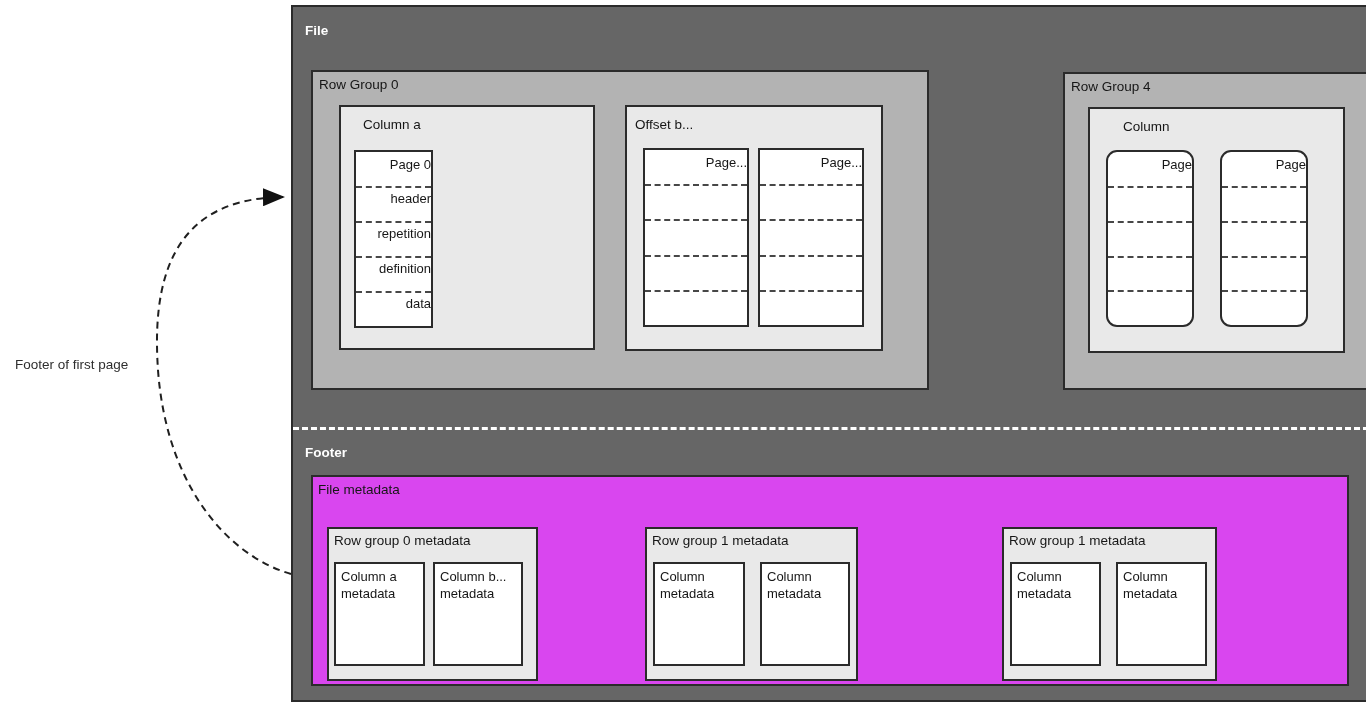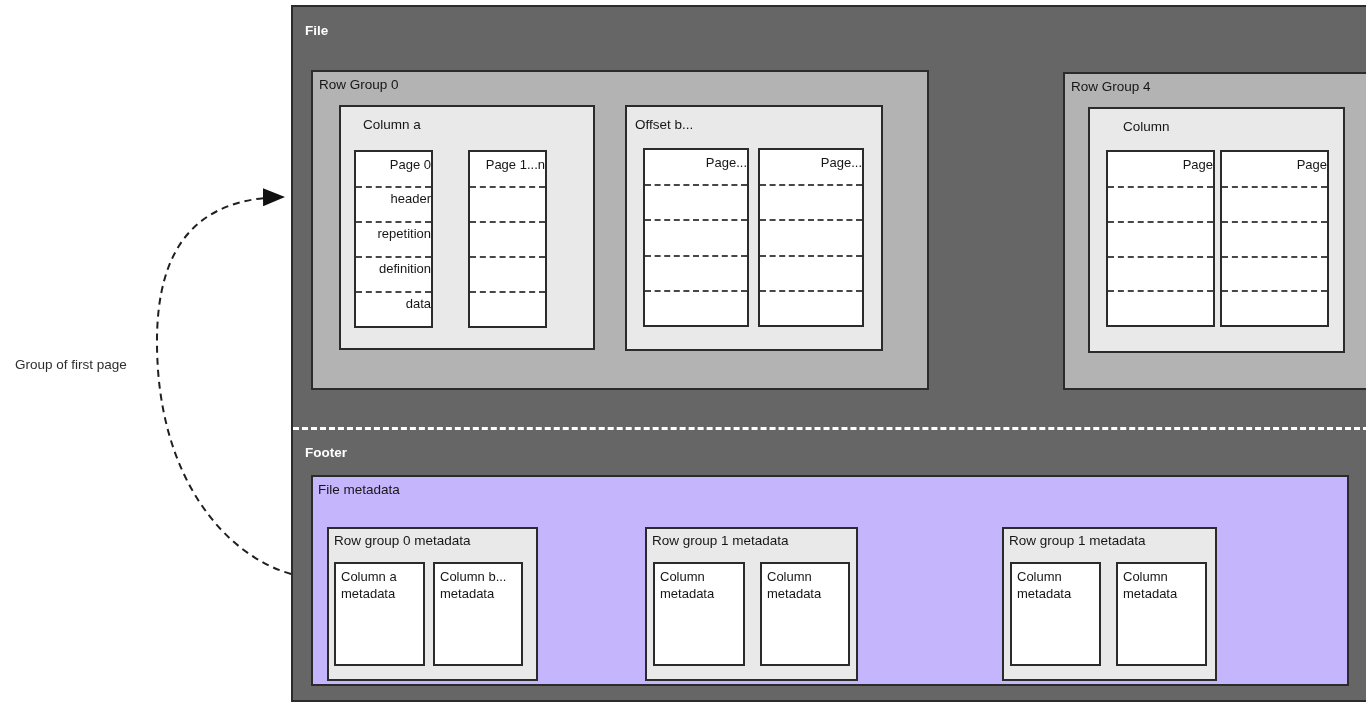--- a/index.html
+++ b/index.html
@@ -58,40 +58,40 @@
     background: #ffffff;
     border: 2px solid #2b2b2b;
     display: flex; flex-direction: column;
   }
   .col-a .page { top: 43px; width: 79px; height: 178px; }
   .page-a0 { left: 13px; }
   .page-a1 { left: 127px; }
   .col-b .page { top: 41px; width: 106px; height: 179px; }
   .page-b0 { left: 16px; }
   .page-b1 { left: 131px; }
-  .col-c .page { top: 41px; width: 109px; height: 177px; }
+  .col-c .page { top: 41px; width: 88px; height: 177px; border-radius: 11px; }
   .page-c0 { left: 16px; }
   .page-c1 { left: 130px; }
   .page-title { height: 34px; padding: 5px 0 0 5px; font-size: 13px; box-sizing: border-box; }
   .page-row {
     flex: 1;
     border-top: 2px dashed #474747;
     padding: 3px 0 0 5px;
     font-size: 13px;
     overflow: hidden;
   }
 
   
   .footer-divider {
     left: 0; top: 420px; width: 100%; height: 0;
     border-top: 3px dashed #ffffff;
   }
   .fm {
     left: 18px; top: 468px; width: 1038px; height: 211px;
-    background: #c4b5fd;
+    background: #d946ef;
     border: 2px solid #2b2b2b;
   }
   .fm-label { position: absolute; left: 5px; top: 5px; font-size: 13.5px; }
   .rgm {
     position: absolute; box-sizing: border-box; top: 50px; height: 154px;
     background: #e9e9e9;
     border: 2px solid #2b2b2b;
   }
   .rgm0 { left: 14px;  width: 211px; }
   .rgm1 { left: 332px; width: 213px; }
@@ -119,21 +119,21 @@
   #arrow-overlay {
     position: absolute; left: 0; top: 0;
     pointer-events: none;
   }
 </style>
 </head>
 <body>
 
 <div id="app">
 
-  <div class="abs offset-label">Group of first page</div>
+  <div class="abs offset-label">Footer of first page</div>
 
   <svg id="arrow-overlay" width="1366" height="710" viewBox="0 0 1366 710">
     <defs>
       <marker id="arrowhead" markerWidth="11" markerHeight="9" refX="10" refY="4.5" orient="auto">
         <path d="M0,0 L11,4.5 L0,9 Z" fill="#111111"></path>
       </marker>
     </defs>
     <path d="M291,574 C225,555 158,478 157,345 C156,243 200,198 283,197" fill="none" stroke="#1f1f1f" stroke-width="2" stroke-dasharray="7,5" marker-end="url(#arrowhead)"></path>
   </svg>
 
@@ -147,27 +147,20 @@
         <div class="col-label">Column a</div>
 
         <div class="page page-a0">
           <div class="page-title">Page 0</div>
           <div class="page-row">header</div>
           <div class="page-row">repetition</div>
           <div class="page-row">definition</div>
           <div class="page-row">data</div>
         </div>
 
-        <div class="page page-a1">
-          <div class="page-title">Page 1...n</div>
-          <div class="page-row"></div>
-          <div class="page-row"></div>
-          <div class="page-row"></div>
-          <div class="page-row"></div>
-        </div>
       </div>
 
       <div class="col col-b">
         <div class="col-label">Offset b...</div>
 
         <div class="page page-b0">
           <div class="page-title">Page...</div>
           <div class="page-row"></div>
           <div class="page-row"></div>
           <div class="page-row"></div>

